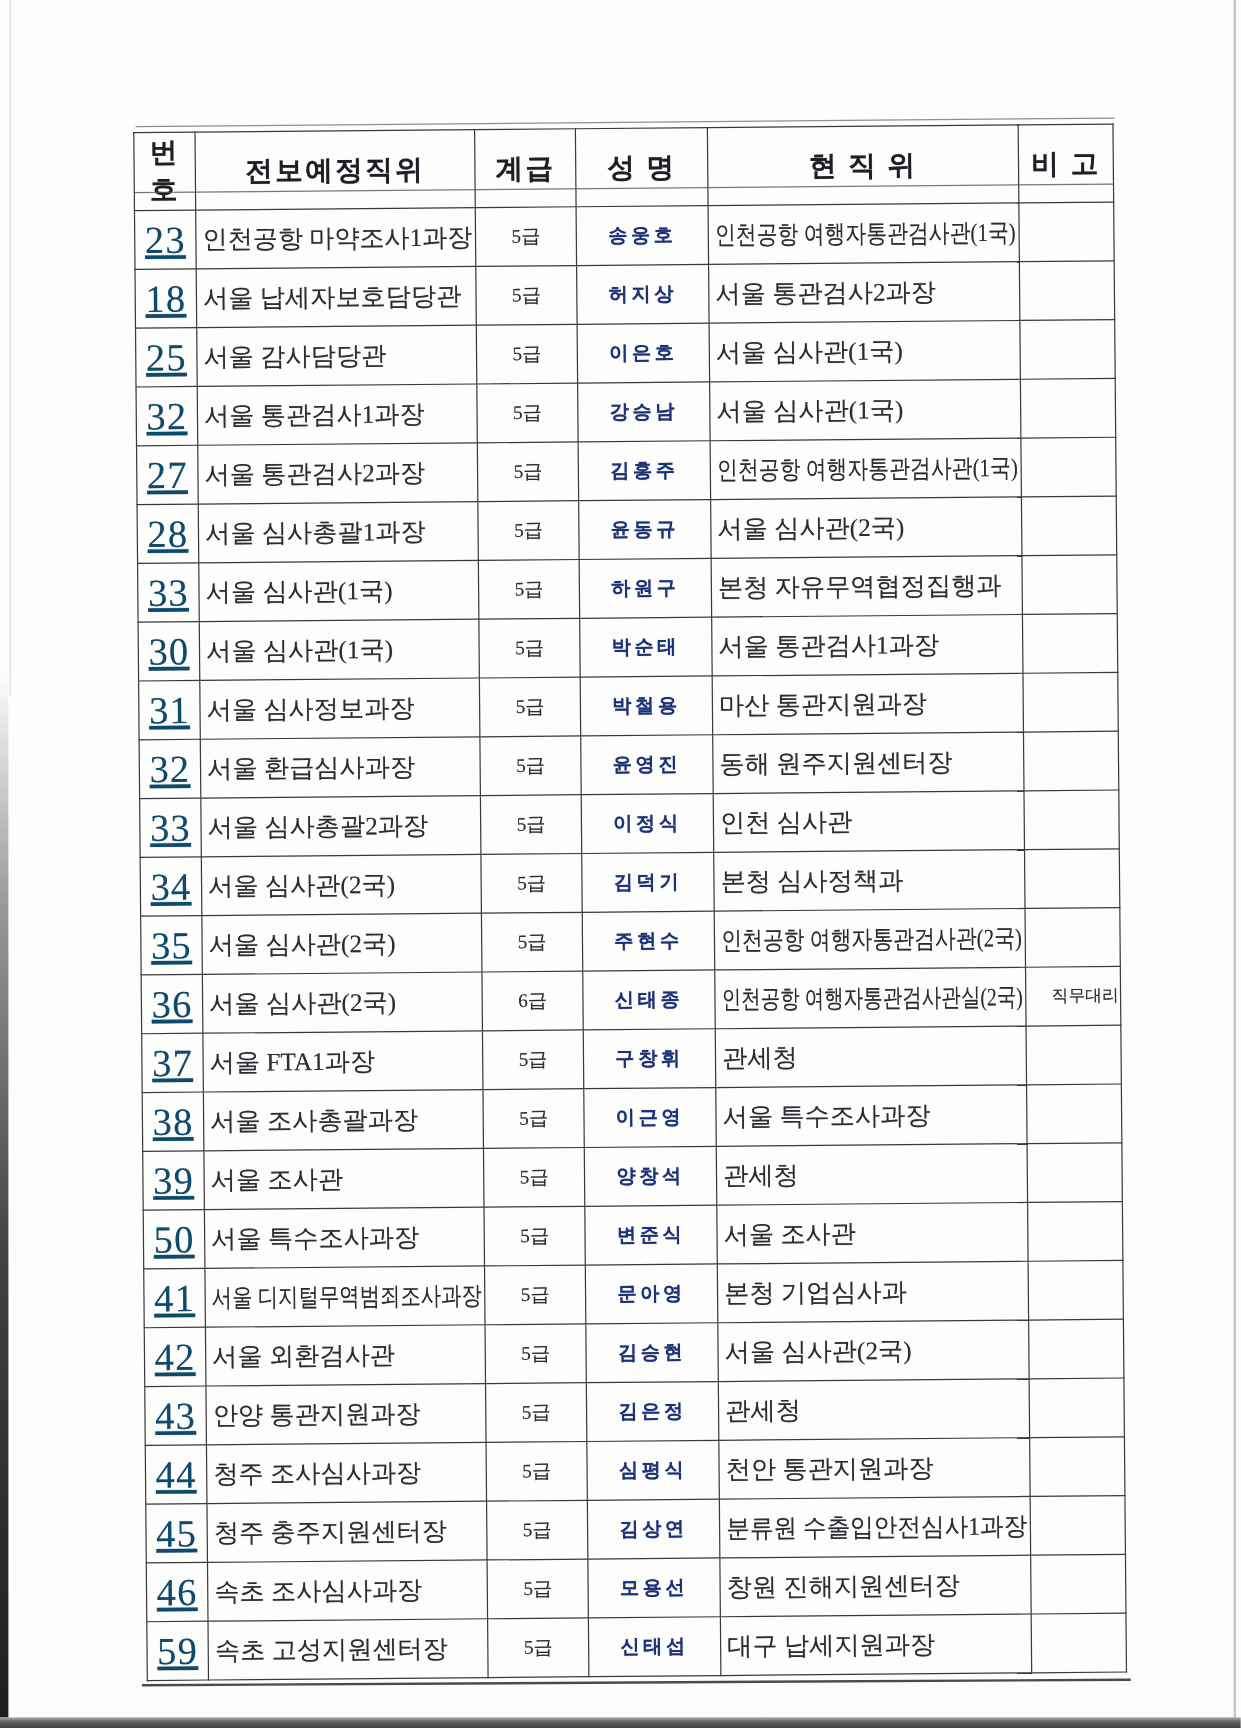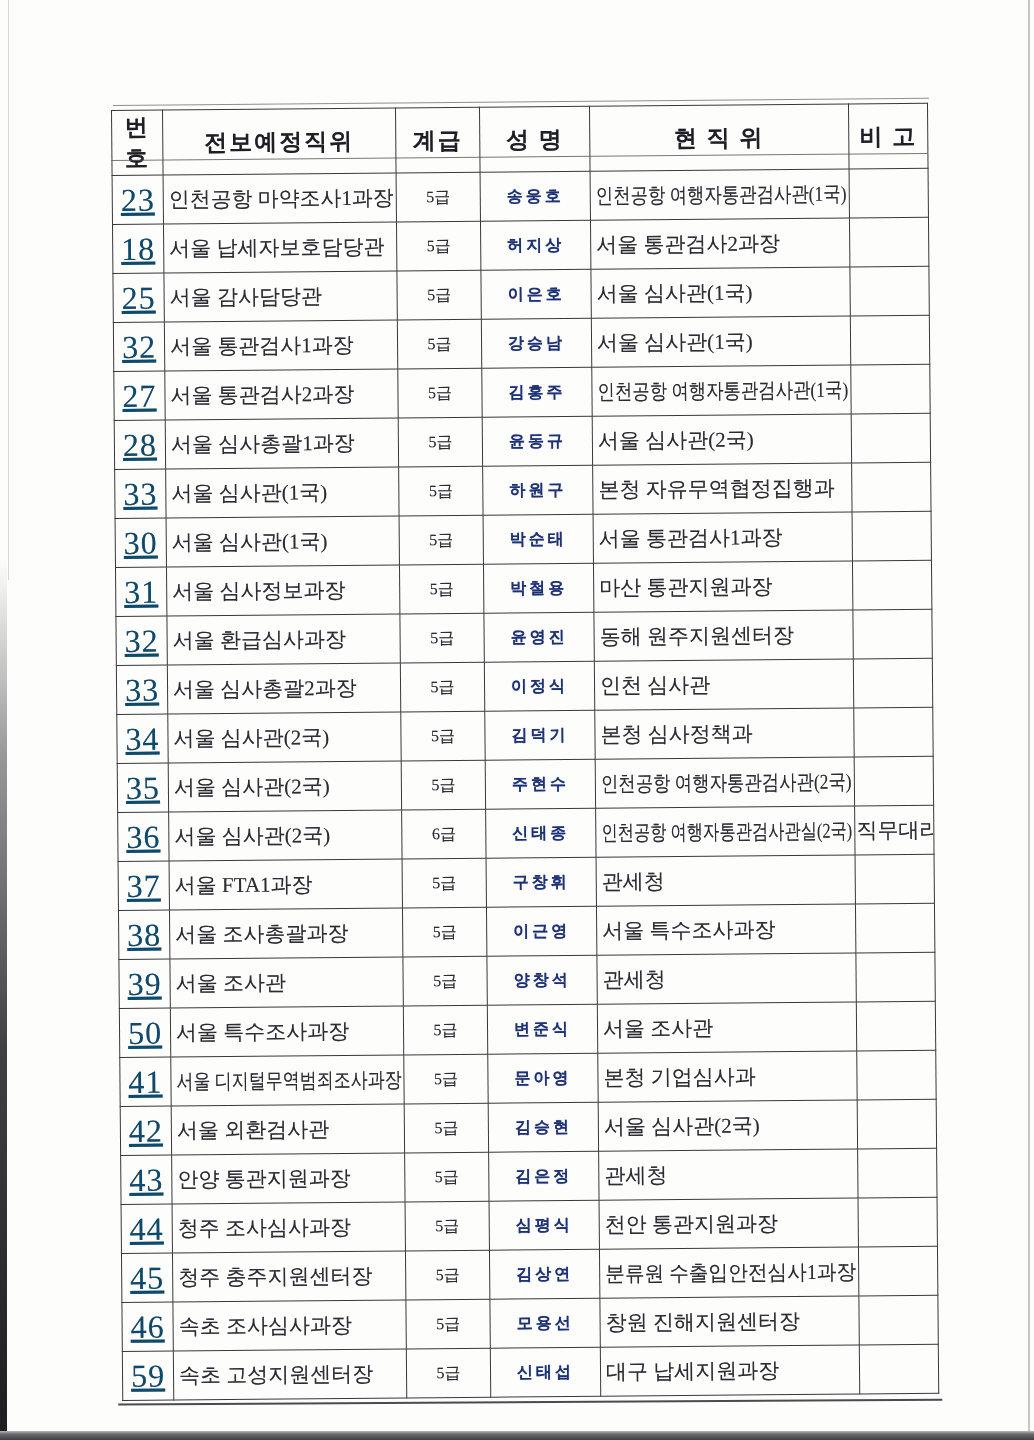--- a/index.html
+++ b/index.html
@@ -35,21 +35,21 @@
   th{
     font-size:23px;font-weight:bold;color:#1e1e26;letter-spacing:2px;
     text-align:center;vertical-align:middle;background:transparent;
   }
   td{vertical-align:middle;color:#2c2c34;}
   .c-no{font-size:32px;text-align:center;color:#0c4a6e;letter-spacing:1px;text-decoration:underline;}
   .c-planned{font-size:21px;text-align:left;padding:0 3px 0 5px;}
   .c-grade{font-size:16px;text-align:center;}
   .c-name{font-size:16px;font-weight:bold;color:#1d3176;text-align:center;letter-spacing:3px;text-shadow:0 0 0.7px rgba(29,49,118,0.55);}
   .c-current{font-size:21px;text-align:left;padding:0 2px 0 5px;}
-  .c-note{font-size:21px;text-align:right;padding:0 1px;}
+  .c-note{font-size:14px;text-align:right;padding:0 1px;}
   .fit{display:inline-block;white-space:nowrap;transform-origin:left center;}
   
   .dbl-top{position:absolute;left:2px;top:-5px;width:100%;height:1.3px;background:#6b6b6e;opacity:.75;}
   .dbl-header{position:absolute;left:0;top:50px;width:100%;height:1.2px;background:#55555a;opacity:.8;}
   .dbl-bottom{position:absolute;left:-4px;top:calc(100% + 5px);width:101%;height:1.6px;background:#4a4a4f;transform:rotate(0.18deg);transform-origin:right center;}
 </style>
 </head>
 <body>
 
 <div class="edge-left-faint"></div>

